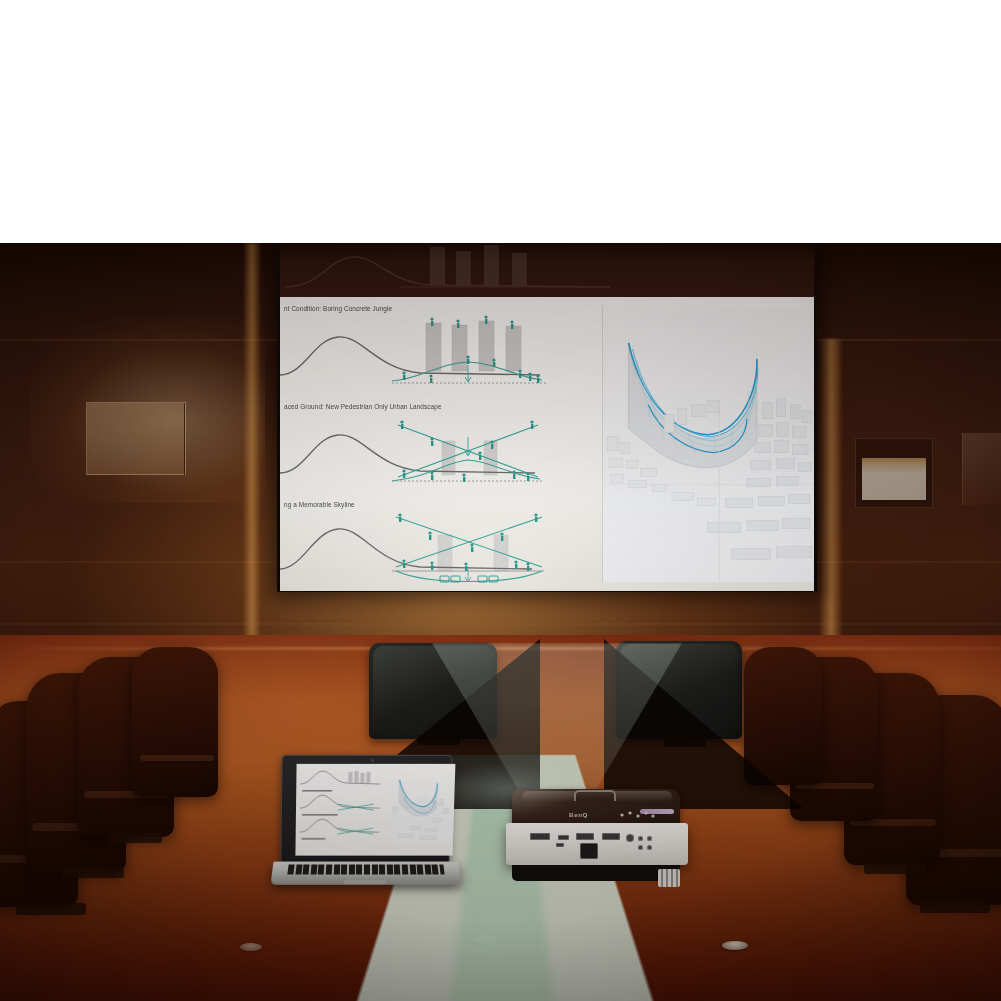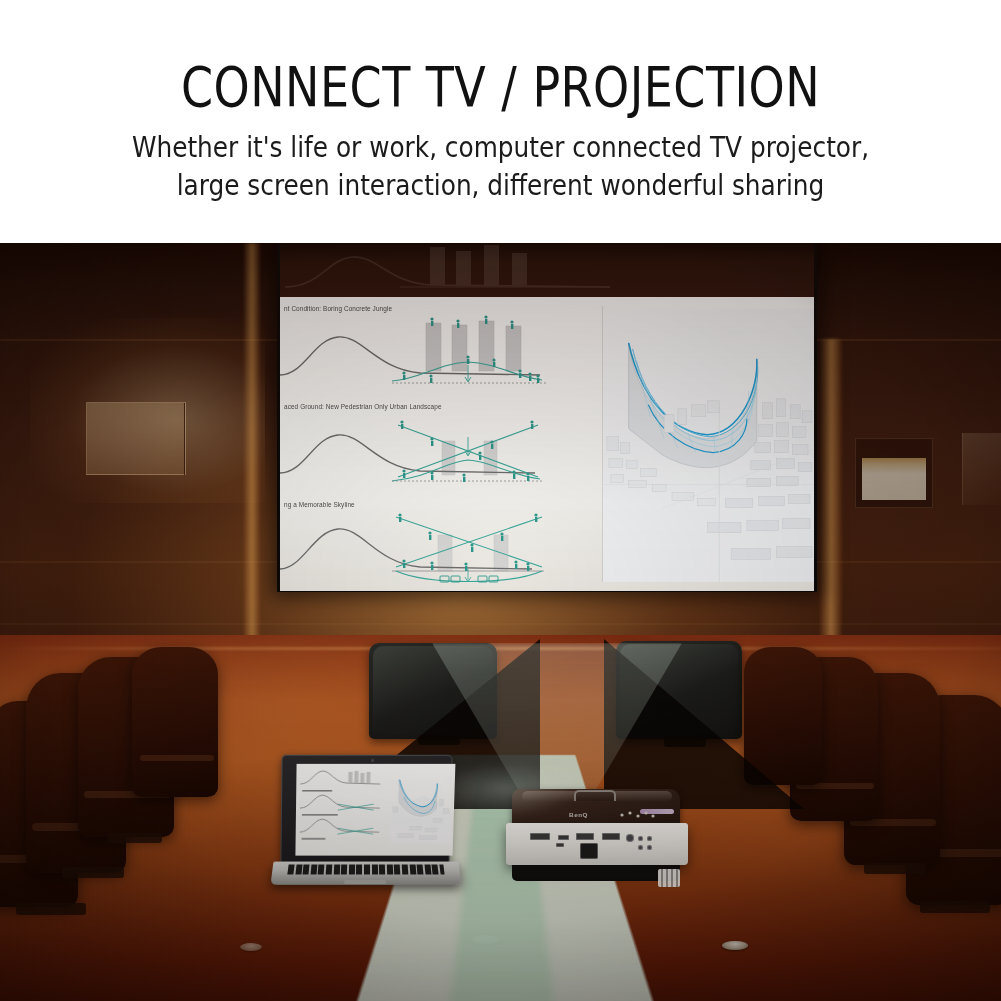--- a/index.html
+++ b/index.html
@@ -259,24 +259,20 @@
   #warmth {
     position:absolute; left:0; top:0; width:1001px; height:758px; pointer-events:none;
     background:linear-gradient(180deg,rgba(60,18,4,0.16) 0%,rgba(0,0,0,0) 34%,rgba(40,10,2,0.10) 100%);
   }
 </style>
 </head>
 <body>
 
 <div id="stage">
 
-  <div id="header">
-    <div id="title">CONNECT TV / PROJECTION</div>
-    <div id="subtitle">Whether it's life or work, computer connected TV projector, large screen interaction, different wonderful sharing</div>
-  </div>
 
   <div id="photo">
 
     <div class="wall"></div>
     <div class="wall-lightwash"></div>
     <div class="wall-seam" style="left:0;top:96px;width:1001px;height:2px;"></div>
     <div class="wall-seam" style="left:0;top:318px;width:1001px;height:2px;opacity:.7;"></div>
     <div class="wall-seam" style="left:0;top:380px;width:1001px;height:2px;opacity:.5;"></div>
 
     <div class="whiteboard-glow"></div>

